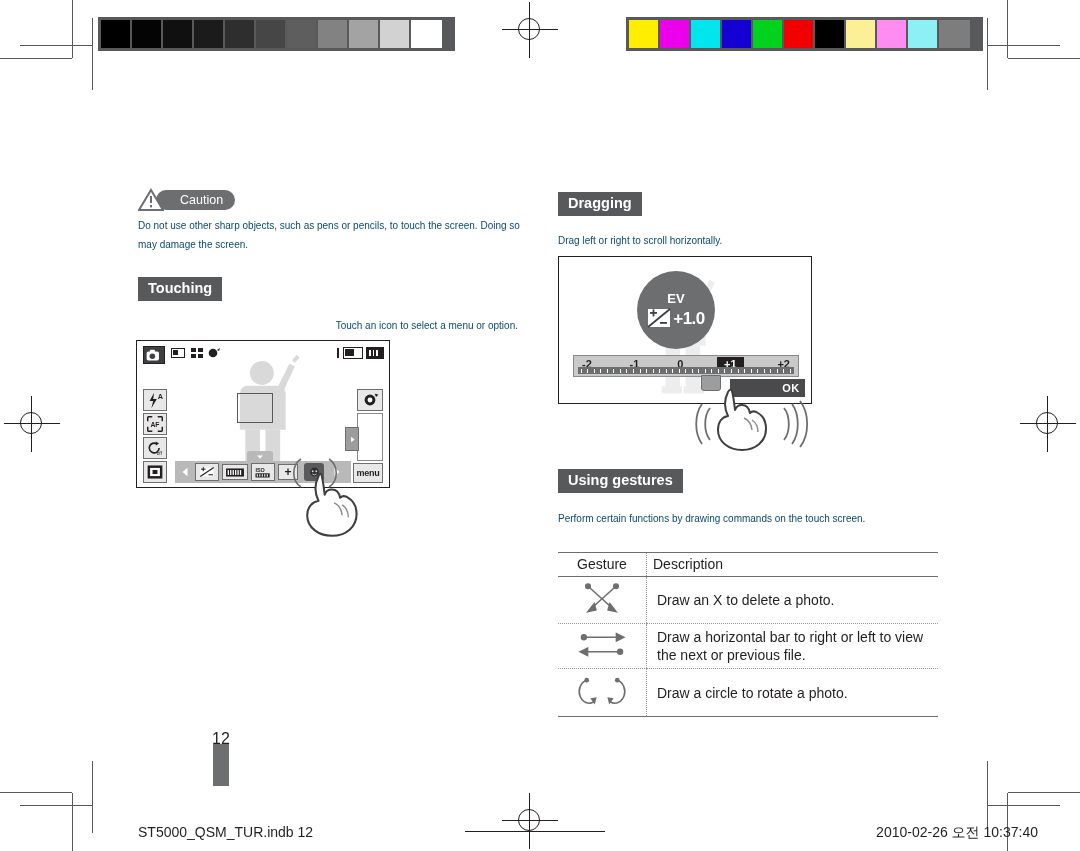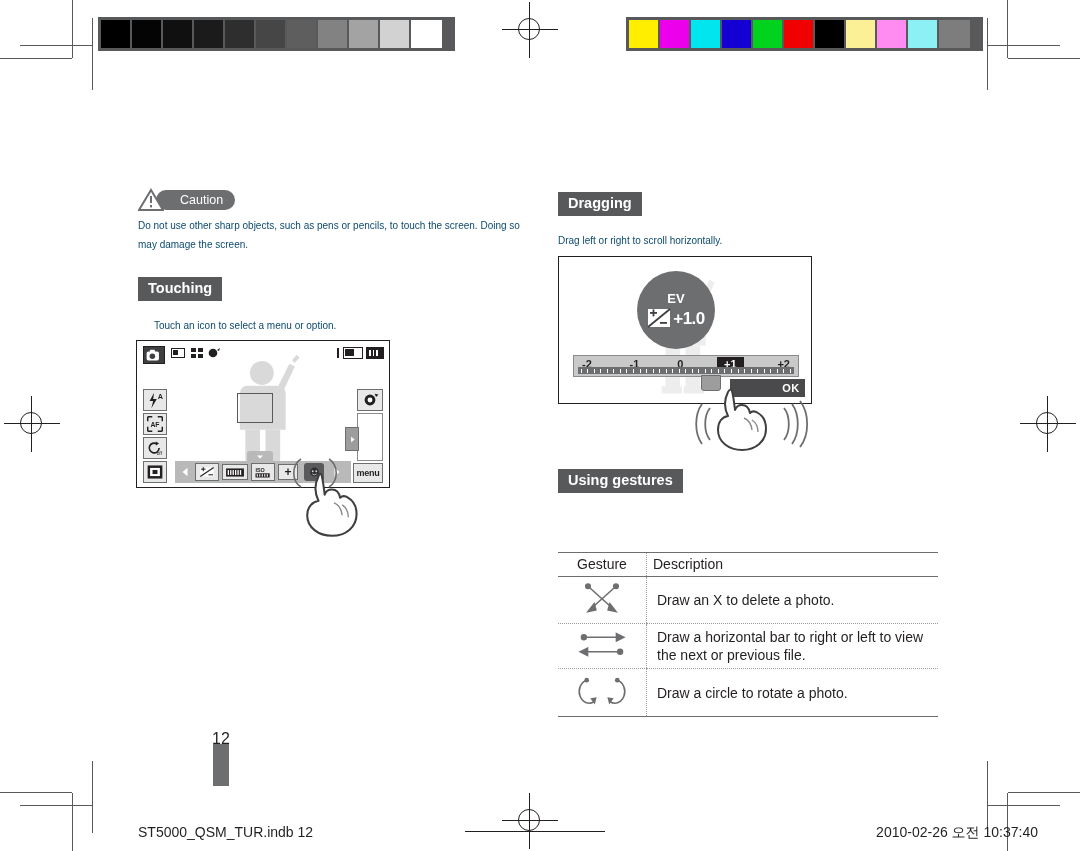--- a/index.html
+++ b/index.html
@@ -392,21 +392,21 @@
     <svg class="tri" viewBox="0 0 26 24">
       <polygon points="13,2 25,22 1,22" fill="#ffffff" stroke="#6d6e70" stroke-width="2"></polygon>
       <rect x="12" y="8" width="2" height="7" fill="#6d6e70"></rect>
       <rect x="12" y="17" width="2" height="2.4" fill="#6d6e70"></rect>
     </svg>
   </div>
 
   <div class="body-text" style="left:138px; top:216px; width:392px;">Do not use other sharp objects, such as pens or pencils, to touch the screen. Doing so may damage the screen.</div>
 
   <div class="sec-head" style="left:138px; top:277px;">Touching</div>
-  <div class="body-text" style="left:154px; top:316px; width:392px;">Touch an icon to select a menu or option.</div>
+  <div class="body-text" style="left:126px; top:316px; width:392px;text-align:right;">Touch an icon to select a menu or option.</div>
 
   <div class="cam" style="left:136px; top:340px; width:254px; height:148px;">
     <div class="cam-inner">
 
       <svg class="figure" viewBox="0 0 120 140" style="left:68px; top:6px; width:110px; height:140px;">
         <g fill="#d9d9d9">
           <circle cx="62" cy="22" r="13"></circle>
           <path d="M46 36 h34 a8 8 0 0 1 8 8 v40 h-50 v-40 a8 8 0 0 1 8 -8 z"></path>
           <path d="M48 40 l-10 22 6 3 10 -20 z"></path>
           <path d="M78 40 l14 -28 6 3 -14 30 z"></path>
@@ -673,20 +673,21 @@
                C86 37 83 32 78 29 C75 27 72 27 70 29 C69 24 66 21 62 21 C59 21 56 23 55 26
                C54 17 53 11 52 7 C51 5 50 5 48 8 Z"></path>
     </g>
     <g fill="none" stroke="#8a8a8a" stroke-width="1.4">
       <path d="M64 34 q7 3 8 12"></path>
       <path d="M72 36 q6 4 6 12"></path>
     </g>
   </svg>
 
   <div class="sec-head" style="left:558px; top:469px;">Using gestures</div>
+  <div class="body-text" style="left:558px; top:509px; width:382px;">Perform certain functions by drawing commands on the touch screen.</div>
 
   <table class="gt">
     <thead>
       <tr>
         <th class="colg">Gesture</th>
         <th class="sep desc">Description</th>
       </tr>
     </thead>
     <tbody>
       <tr>

